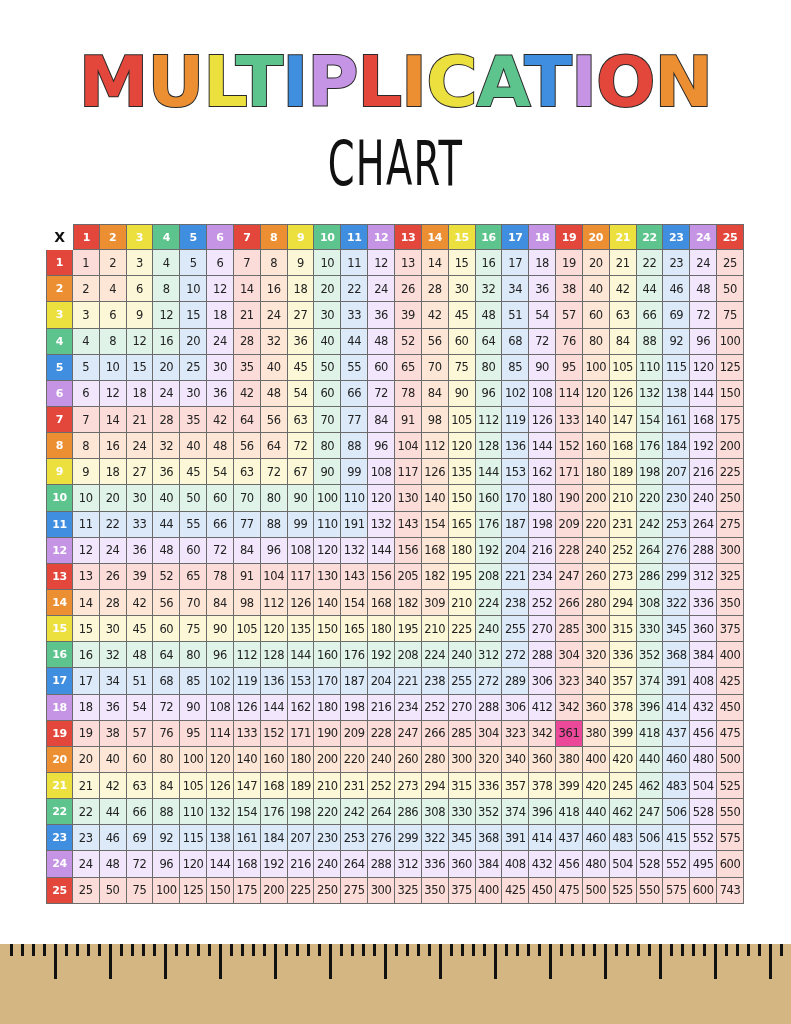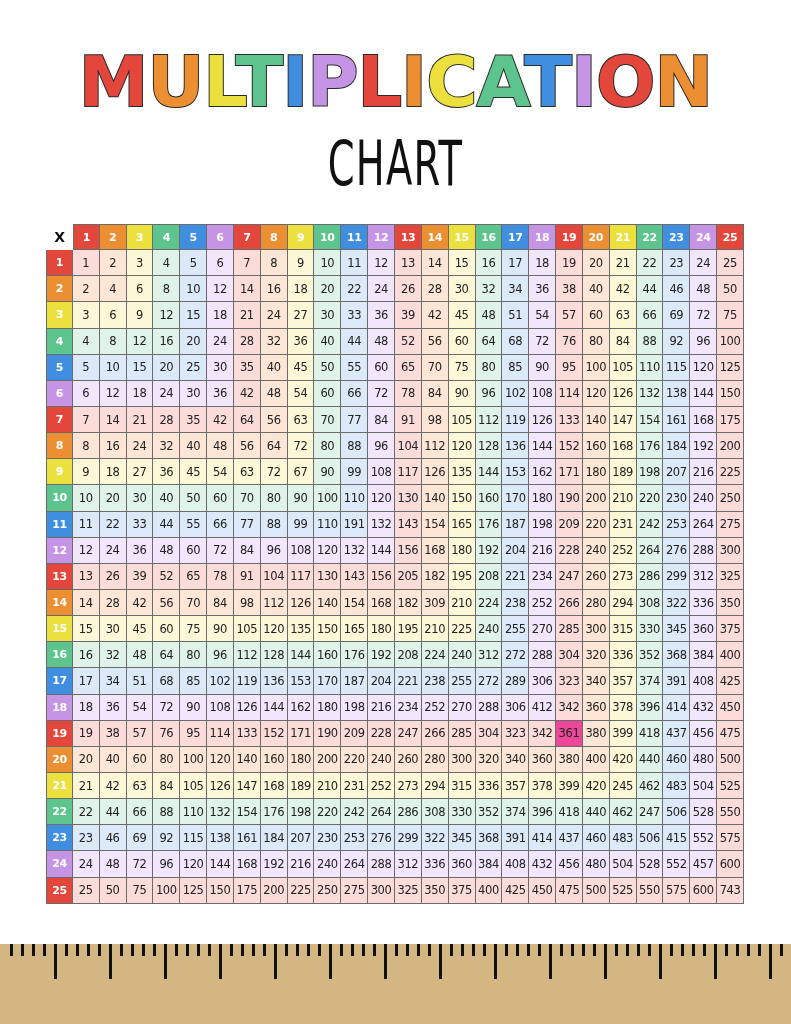--- a/index.html
+++ b/index.html
@@ -697,21 +697,21 @@
     <div class="cell " style="background: rgb(241, 230, 251);">336</div>
     <div class="cell " style="background: rgb(241, 230, 251);">360</div>
     <div class="cell " style="background: rgb(241, 230, 251);">384</div>
     <div class="cell " style="background: rgb(241, 230, 251);">408</div>
     <div class="cell " style="background: rgb(241, 230, 251);">432</div>
     <div class="cell " style="background: rgb(241, 230, 251);">456</div>
     <div class="cell " style="background: rgb(241, 230, 251);">480</div>
     <div class="cell " style="background: rgb(241, 230, 251);">504</div>
     <div class="cell " style="background: rgb(241, 230, 251);">528</div>
     <div class="cell " style="background: rgb(241, 230, 251);">552</div>
-    <div class="cell " style="background: rgb(241, 230, 251);">457</div>
+    <div class="cell " style="background: rgb(241, 230, 251);">495</div>
     <div class="cell " style="background: rgb(251, 220, 216);">600</div>
     <div class="cell hdr rowhdr" style="background: rgb(227, 71, 60);">25</div>
     <div class="cell " style="background: rgb(251, 220, 216);">25</div>
     <div class="cell " style="background: rgb(251, 220, 216);">50</div>
     <div class="cell " style="background: rgb(251, 220, 216);">75</div>
     <div class="cell " style="background: rgb(251, 220, 216);">100</div>
     <div class="cell " style="background: rgb(251, 220, 216);">125</div>
     <div class="cell " style="background: rgb(251, 220, 216);">150</div>
     <div class="cell " style="background: rgb(251, 220, 216);">175</div>
     <div class="cell " style="background: rgb(251, 220, 216);">200</div>

